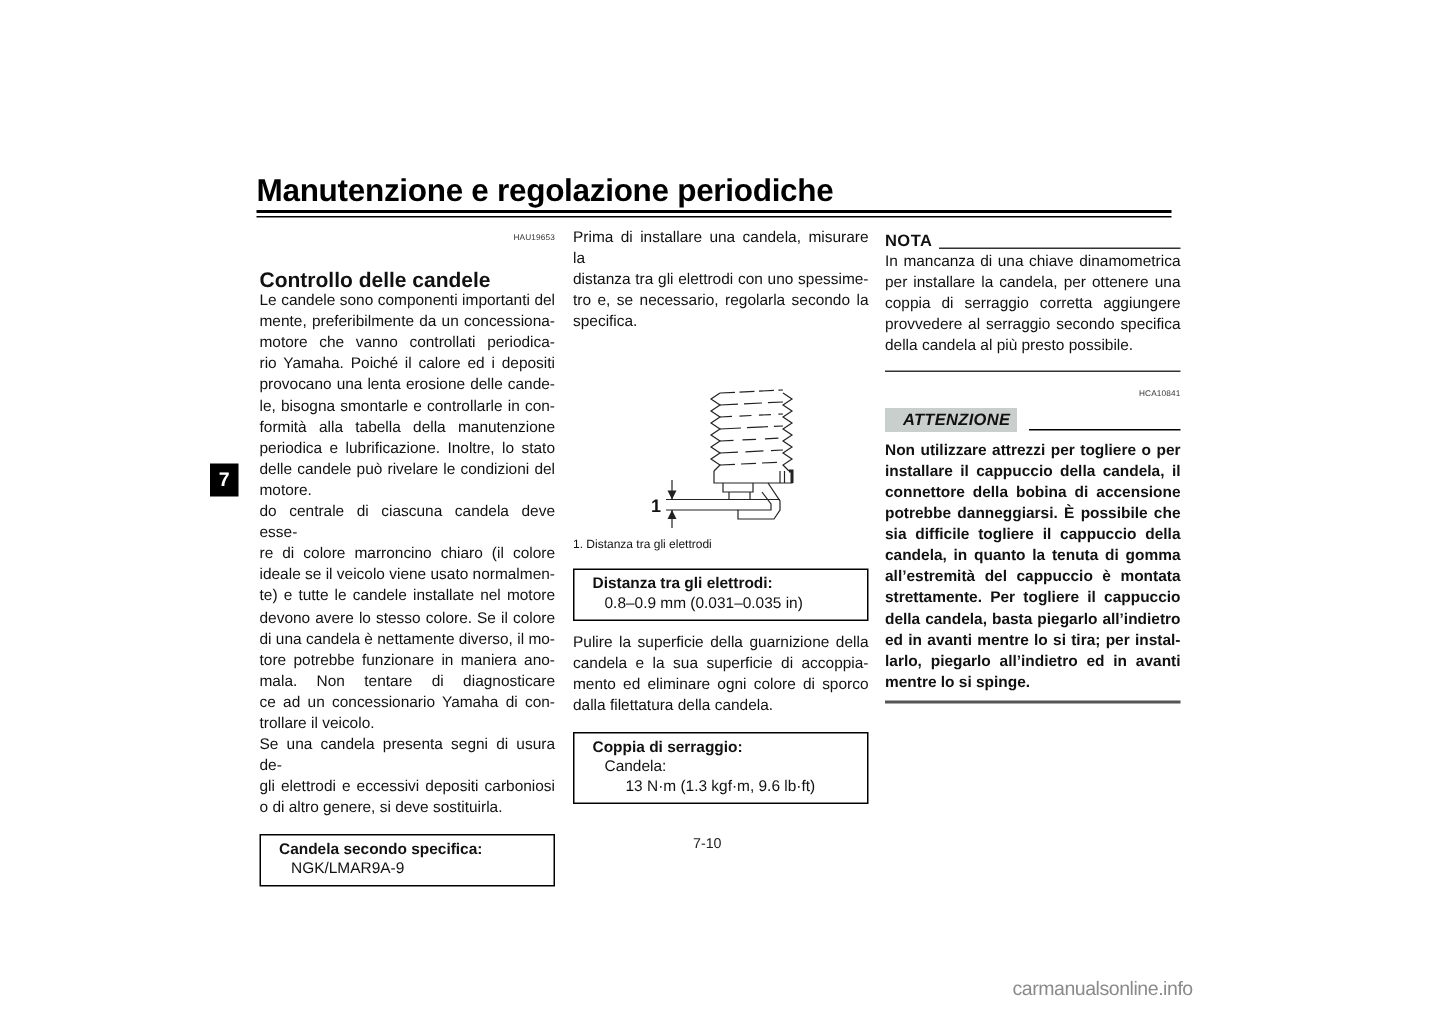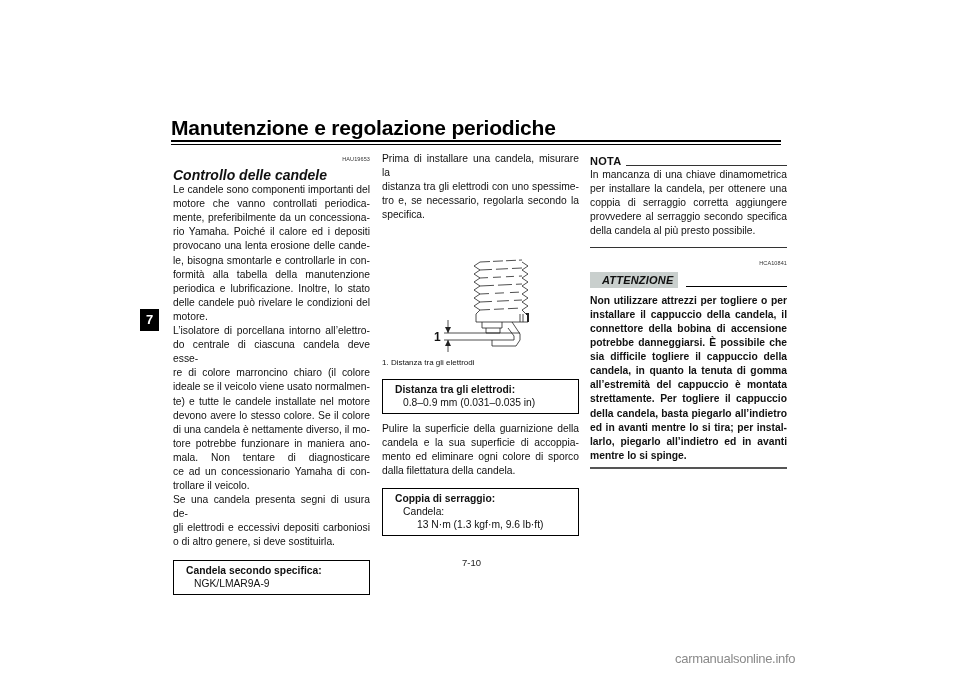--- a/index.html
+++ b/index.html
@@ -16,21 +16,21 @@
   .rule-thin { left: 171px; top: 144px; width: 610px; height: 1px; background: #000; }
   .side-tab {
     left: 140px; top: 309px; width: 19px; height: 22px; background: #000;
     color: #fff; font-weight: bold; font-size: 13px; text-align: center; line-height: 22px;
   }
   .col { width: 197px; font-size: 10.3px; line-height: 14.1px; }
   .col1 { left: 173px; top: 152px; }
   .col2 { left: 382px; top: 152px; }
   .col3 { left: 590px; top: 152px; }
   .code { font-size: 5.5px; color: #333; text-align: right; letter-spacing: 0.1px; }
-  .section-title { font-size: 14px; font-weight: bold; margin-top: 1px; margin-bottom: 0px; line-height: 16px; font-style: italic; }
+  .section-title { font-size: 14px; font-weight: bold; margin-top: 12px; margin-bottom: 0px; line-height: 16px; }
   .justify { text-align: justify; text-align-last: left; margin: 0; }
   .justify .ln { display: block; text-align: justify; text-align-last: justify; }
   .justify .ln.last { text-align-last: left; }
   .specbox {
     border: 1.2px solid #000; padding: 3px 6px 4px 12px; margin-top: 8px; font-size: 10.3px; line-height: 13px;
   }
   .specbox .t { font-weight: bold; }
   .specbox .v1 { padding-left: 8px; }
   .specbox .v2 { padding-left: 22px; }
   .caption { font-size: 8px; margin-top: 4px; }
@@ -57,32 +57,31 @@
 <div class="abs chapter-title">Manutenzione e regolazione periodiche</div>
 <div class="abs rule-thick"></div>
 <div class="abs rule-thin"></div>
 <div class="abs side-tab">7</div>
 
 <div class="abs col col1">
   <div class="code">HAU19653</div>
   <div class="section-title">Controllo delle candele</div>
   <p class="justify">
     <span class="ln">Le candele sono componenti importanti del</span>
+    <span class="ln">mente, preferibilmente da un concessiona-</span>
     <span class="ln">motore che vanno controllati periodica-</span>
-    <span class="ln">mente, preferibilmente da un concessiona-</span>
     <span class="ln">rio Yamaha. Poiché il calore ed i depositi</span>
     <span class="ln">provocano una lenta erosione delle cande-</span>
     <span class="ln">le, bisogna smontarle e controllarle in con-</span>
     <span class="ln">formità alla tabella della manutenzione</span>
     <span class="ln">periodica e lubrificazione. Inoltre, lo stato</span>
     <span class="ln">delle candele può rivelare le condizioni del</span>
     <span class="ln last">motore.</span>
   </p>
   <p class="justify">
-    <span class="ln">L’isolatore di porcellana intorno all’elettro-</span>
     <span class="ln">do centrale di ciascuna candela deve esse-</span>
     <span class="ln">re di colore marroncino chiaro (il colore</span>
     <span class="ln">ideale se il veicolo viene usato normalmen-</span>
     <span class="ln">te) e tutte le candele installate nel motore</span>
     <span class="ln">devono avere lo stesso colore. Se il colore</span>
     <span class="ln">di una candela è nettamente diverso, il mo-</span>
     <span class="ln">tore potrebbe funzionare in maniera ano-</span>
     <span class="ln">mala. Non tentare di diagnosticare</span>
     <span class="ln">ce ad un concessionario Yamaha di con-</span>
     <span class="ln last">trollare il veicolo.</span>

